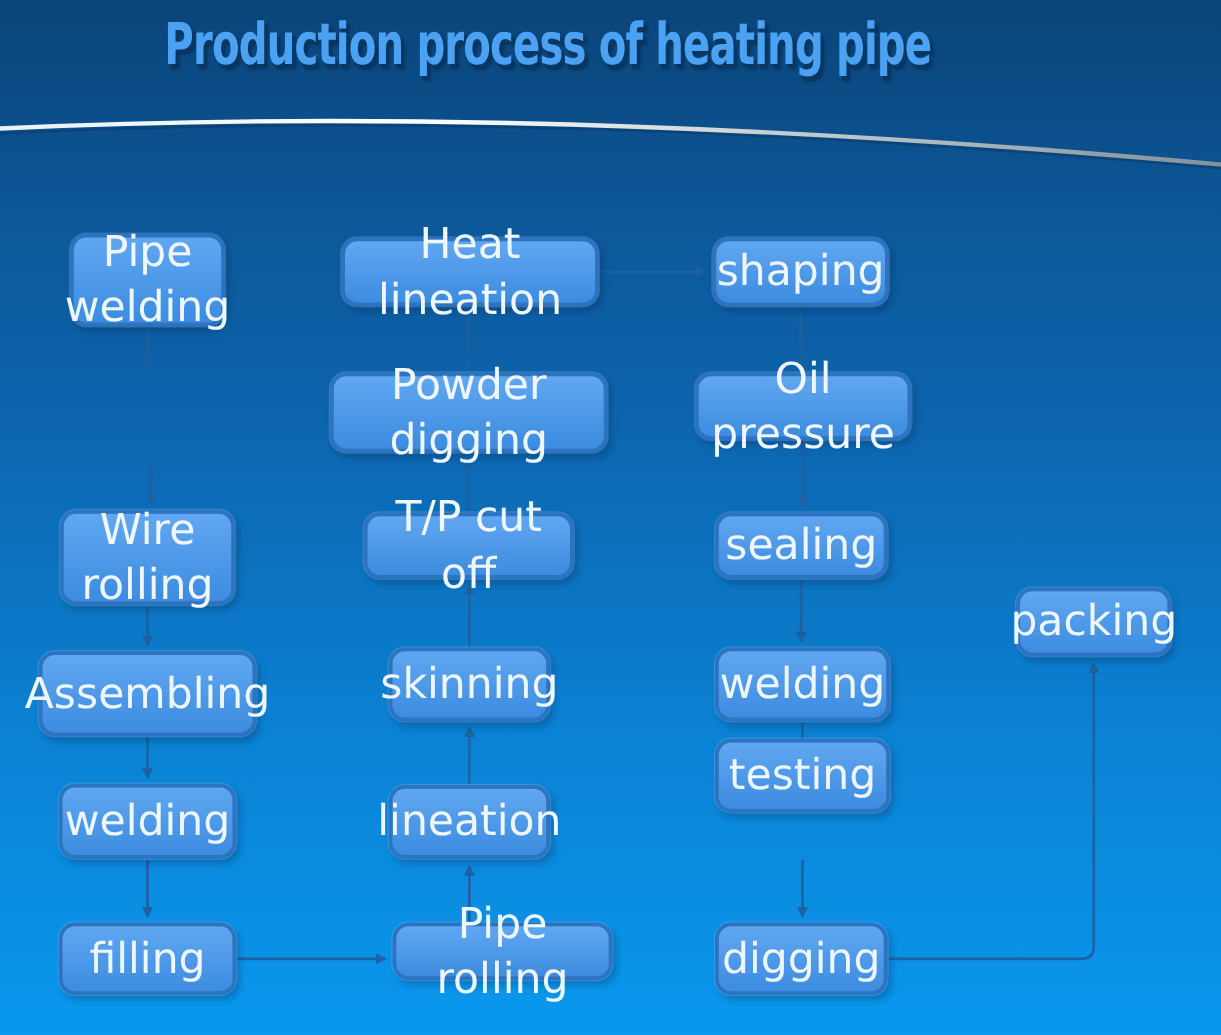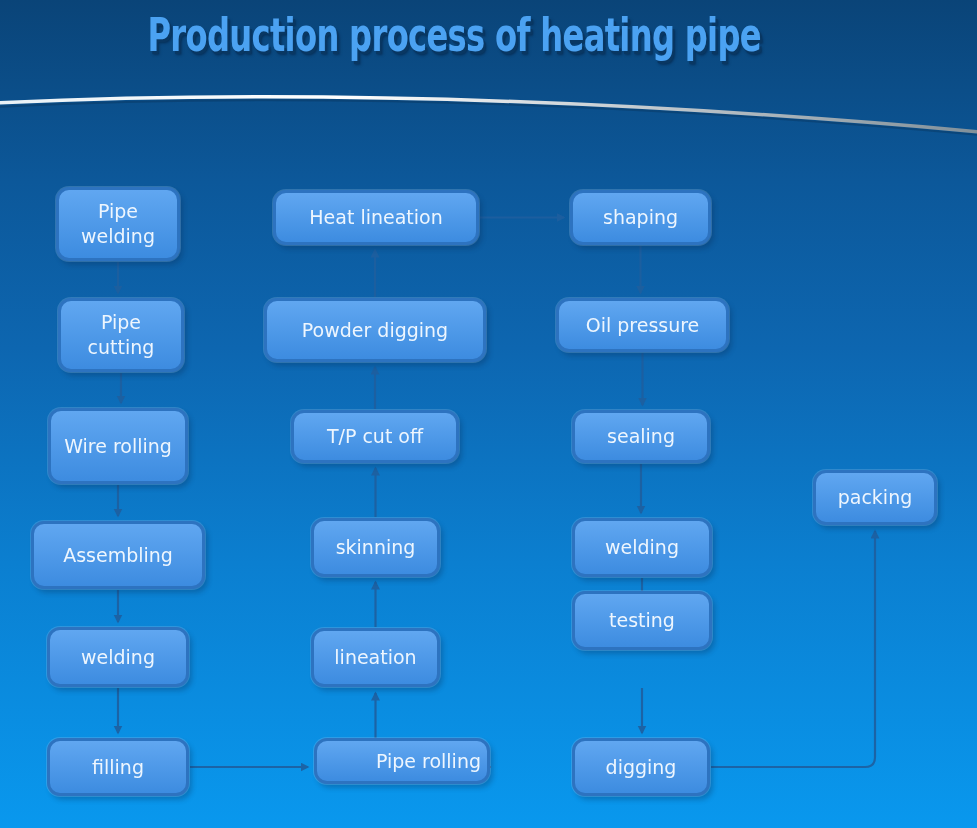--- a/index.html
+++ b/index.html
@@ -9,21 +9,21 @@
     overflow:hidden;
     background:linear-gradient(180deg,
       var(--background_top,#0a4478) 0%,
       #0c589a 22%, #0d66b0 42%, #0b7fd0 68%,
       var(--background_bottom,#0998ee) 100%);
     font-family:"DejaVu Sans","Liberation Sans",sans-serif;
   }
   .layer{position:absolute;left:0;top:0;width:977px;height:828px;}
   .title-wrap{
     position:absolute;left:0;top:8px;width:872px;
-    text-align:left;z-index:3;padding-left:16px;
+    text-align:left;z-index:3;
   }
   .title-text{
     display:inline-block;
     transform:scaleX(0.70);
     transform-origin:center top;
     font-family:"DejaVu Sans","Liberation Sans",sans-serif;
     font-weight:bold;
     font-size:46px;
     letter-spacing:-1px;
     color:var(--title_text,#4ba2f2);
@@ -35,21 +35,21 @@
   #nodes-layer{z-index:4;}
   .flow-node{
     position:absolute;
     box-sizing:border-box;
     display:flex;align-items:center;justify-content:center;
     text-align:center;
     background:linear-gradient(180deg,rgba(255,255,255,0.16),rgba(0,20,60,0.08)),var(--box_fill,#4296ee);
     border:3px solid var(--box_border,#2d73c0);
     border-radius:13px;
     color:var(--box_text,#eef6fe);
-    font-size:19px;
+    font-size:34px;
     line-height:1.3;
     box-shadow:0 0 0 1px rgba(160,205,245,0.25), 3px 4px 5px rgba(6,40,80,0.28);
     padding:2px 6px;
   }
   .edge{
     fill:none;
     stroke:var(--arrow,#1e5f9f);
     stroke-width:2.2;
     opacity:0.9;
   }
@@ -98,23 +98,20 @@
       <path d="M 641 464 L 641 513" class="edge" marker-end="url(#arrowhead)"></path>
       <path d="M 642 578 L 642 623" class="edge" marker-end="url(#arrowhead)"></path>
       <path d="M 642 688 L 642 733" class="edge" marker-end="url(#arrowhead)"></path>
       <path d="M 711 767 L 865 767 Q 875 767 875 757 L 875 531" class="edge" marker-end="url(#arrowhead)"></path>
     </svg>
 
   <div id="nodes-layer" class="layer">
       <div class="flow-node" style="left: 56px; top: 187px; width: 124px; height: 74px;">
         <span>Pipe welding</span>
       </div>
-      <div class="flow-node" style="left: 58px; top: 298px; width: 126px; height: 74px;">
-        <span>Pipe cutting</span>
-      </div>
       <div class="flow-node" style="left: 48px; top: 408px; width: 140px; height: 76px;">
         <span>Wire rolling</span>
       </div>
       <div class="flow-node" style="left: 31px; top: 521px; width: 174px; height: 68px;">
         <span>Assembling</span>
       </div>
       <div class="flow-node" style="left: 47px; top: 627px; width: 142px; height: 60px;">
         <span>welding</span>
       </div>
       <div class="flow-node" style="left: 47px; top: 738px; width: 142px; height: 58px;">

